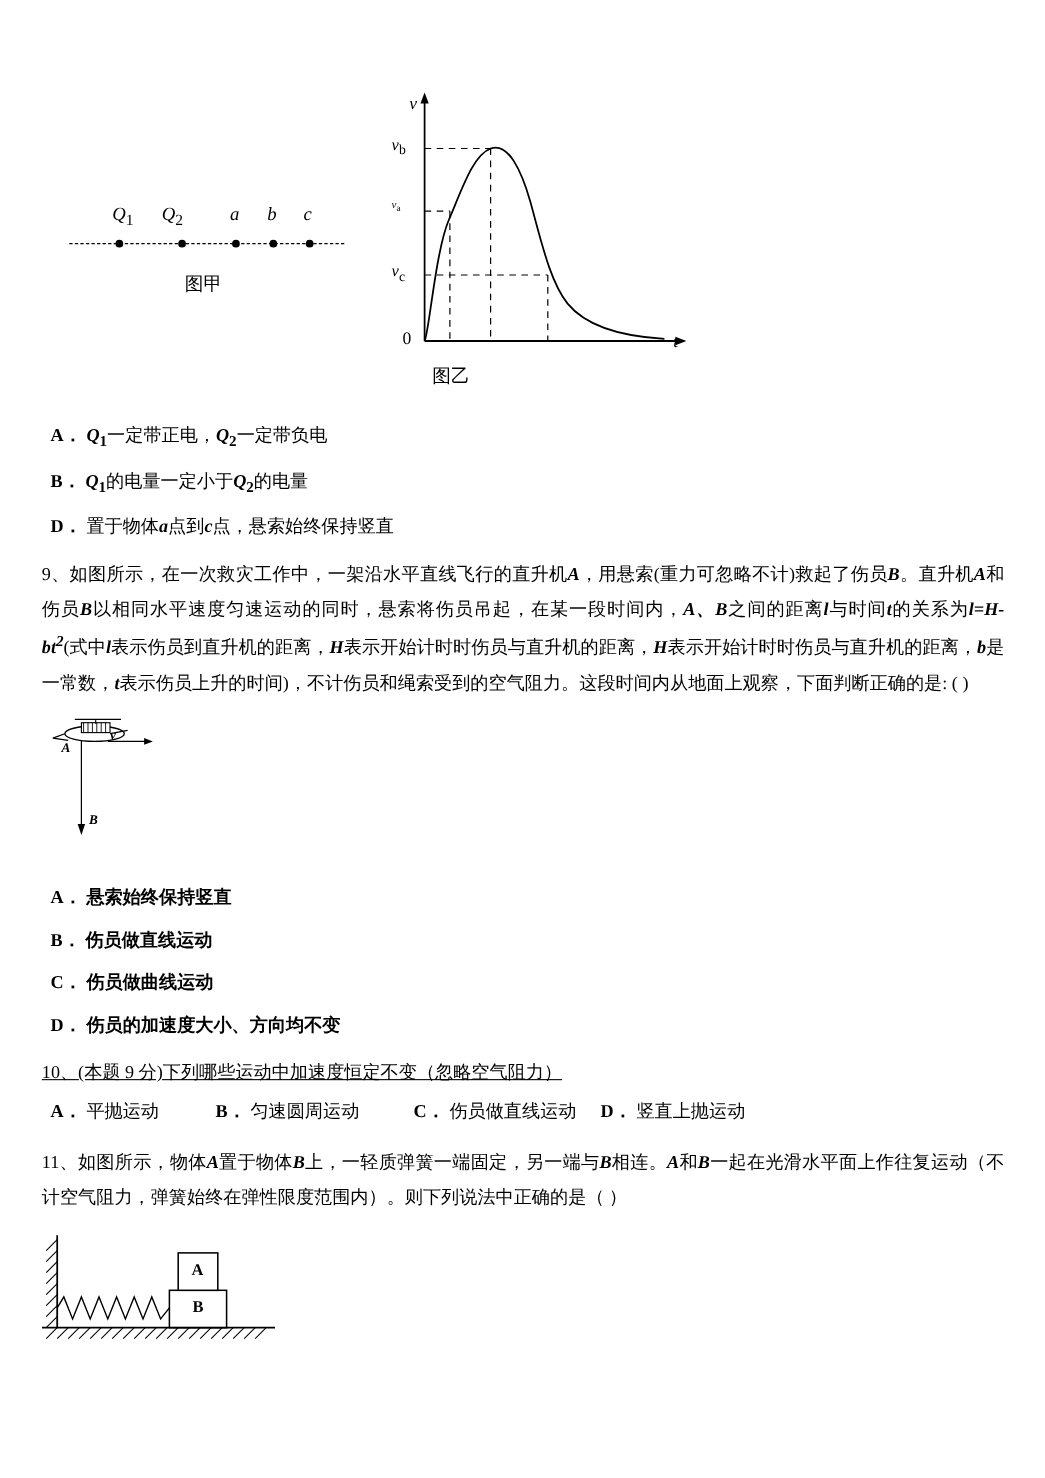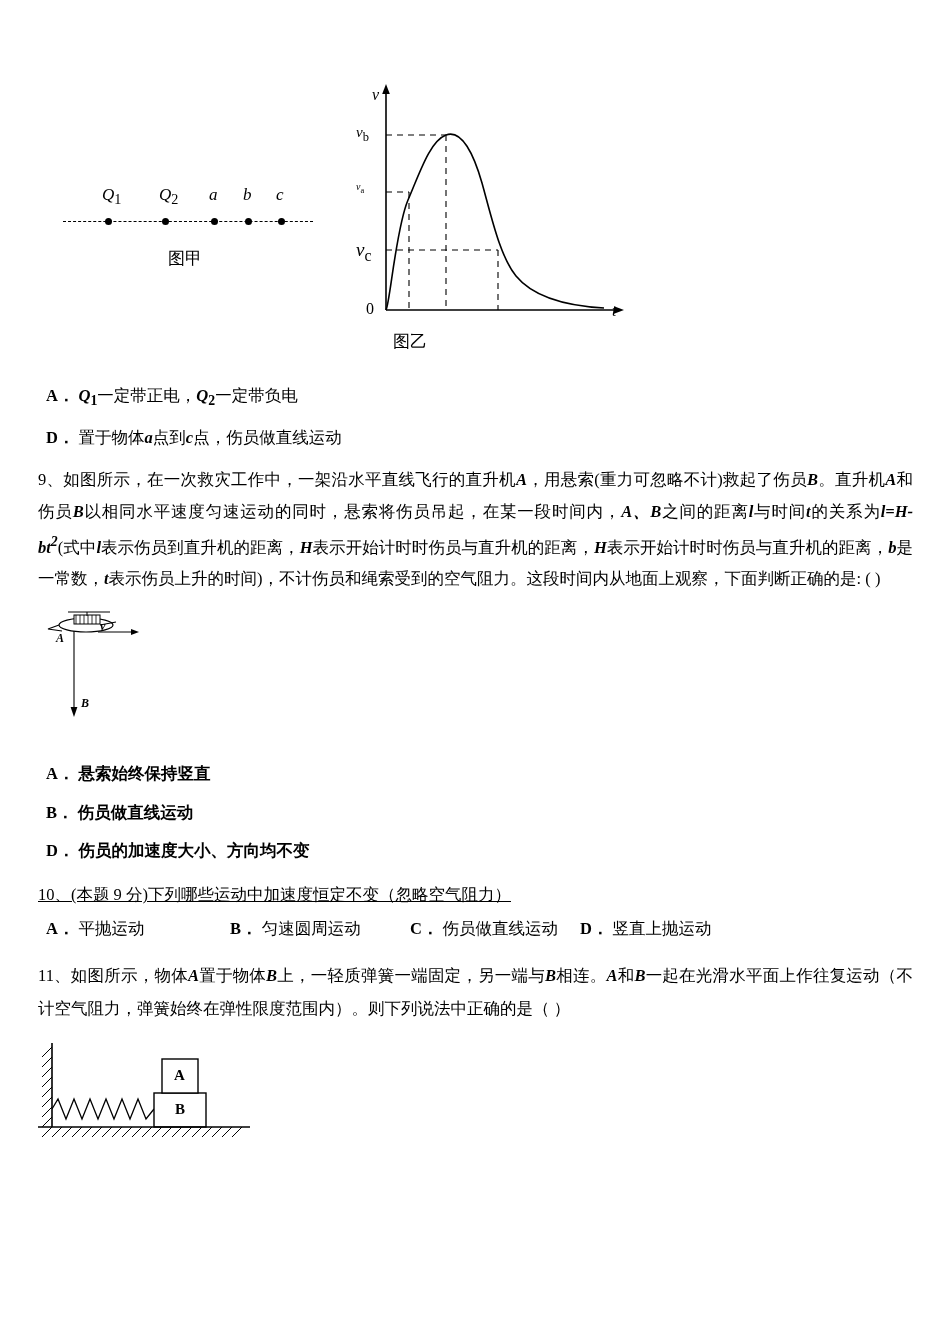--- a/index.html
+++ b/index.html
@@ -128,21 +128,21 @@
 <body>
 
 <div class="page">
  <div class="content">
 
   <div class="fig-top">
 
     <div class="fig-dots">
       <div class="dots-labels">
         <span style="left:39px;"><i>Q</i><sub style="font-style:normal">1</sub></span>
-        <span style="left:96px;"><i>Q</i><sub style="font-style:normal">2</sub></span>
+        <span style="left:84px;"><i>Q</i><sub style="font-style:normal">2</sub></span>
         <span style="left:146px;"><i>a</i></span>
         <span style="left:180px;"><i>b</i></span>
         <span style="left:213px;"><i>c</i></span>
       </div>
       <div class="dot-line"></div>
       <div class="dot" style="left:42px;"></div>
       <div class="dot" style="left:99px;"></div>
       <div class="dot" style="left:148px;"></div>
       <div class="dot" style="left:182px;"></div>
       <div class="dot" style="left:215px;"></div>
@@ -166,32 +166,36 @@
         <line x1="81" y1="114" x2="81" y2="232" stroke="#000" stroke-width="1.1" stroke-dasharray="6,5"></line>
 
         <line x1="58" y1="172" x2="170" y2="172" stroke="#000" stroke-width="1.1" stroke-dasharray="6,5"></line>
         <line x1="170" y1="172" x2="170" y2="232" stroke="#000" stroke-width="1.1" stroke-dasharray="6,5"></line>
       </svg>
       <div style="position:absolute;left:44px;top:8px;font-style:italic;font-size:16px;"><span>v</span></div>
       <div style="position:absolute;left:284px;top:224px;font-style:italic;font-size:16px;"><span>t</span></div>
       <div style="position:absolute;left:38px;top:222px;font-size:16px;"><span>0</span></div>
       <div style="position:absolute;left:28px;top:46px;font-size:15px;"><i>v</i><sub>b</sub></div>
       <div style="position:absolute;left:28px;top:103px;font-size:10px;"><i>v</i><sub>a</sub></div>
-      <div style="position:absolute;left:28px;top:161px;font-size:19px;text-align:right;"><i>v</i><sub>c</sub></div>
+      <div style="position:absolute;left:28px;top:161px;font-size:15px;text-align:right;"><i>v</i><sub>c</sub></div>
       <div class="fig-caption2">图乙</div>
     </div>
   </div>
 
   <div class="opt">
     <b>A．</b>
     <b class="ital">Q</b><b><sub>1</sub></b><span>一定带正电，</span><b class="ital">Q</b><b><sub>2</sub></b><span>一定带负电</span>
   </div>
   <div class="opt">
+    <b>B．</b>
+    <b class="ital">Q</b><b><sub>1</sub></b><span>的电量一定小于</span><b class="ital">Q</b><b><sub>2</sub></b><span>的电量</span>
+  </div>
+  <div class="opt">
     <b>D．</b>
-    <span>置于物体</span><b class="ital">a</b><span>点到</span><b class="ital">c</b><span>点，伤员做直线运动</span>
+    <span>置于物体</span><b class="ital">a</b><span>点到</span><b class="ital">c</b><span>点，悬索始终保持竖直</span>
   </div>
 
   <div class="q">
     <span>9、</span><span>如图所示，在一次救灾工作中，一架沿水平直线飞行的直升机</span><span class="b">A</span><span>，用悬索(重力可忽略不计)救起了伤员</span><span class="b">B</span><span>。直升机</span><span class="b">A</span><span>和伤员</span><span class="b">B</span><span>以相同水平速度匀速运动的同时，悬索将伤员吊起，在某一段时间内，</span><span class="b">A、B</span><span>之间的距离</span><span class="b">l</span><span>与时间</span><span class="b">t</span><span>的关系为</span><span class="b">l=H-bt</span><sup class="b">2</sup><span>(式中</span><span class="b">l</span><span>表示伤员到直升机的距离，</span><span class="b">H</span><span>表示开始计时时伤员与直升机的距离，</span><span class="b">H</span><span>表示开始计时时伤员与直升机的</span><span>距离，</span><span class="b">b</span><span>是一常数，</span><span class="b">t</span><span>表示伤员上升的时间)，不计伤员和绳索受到的空气阻力。这段时间内从地面上观察，下面判断正</span><span>确的是: (      )</span>
   </div>
 
   <div class="fig-heli">
     <svg width="200" height="140" viewBox="0 0 200 140">
 
       <ellipse cx="48" cy="22" rx="27" ry="7" fill="#fff" stroke="#000" stroke-width="1.2"></ellipse>
@@ -220,29 +224,33 @@
 
   <div class="opt">
     <b>A．</b>
     <b>悬索始终保持竖直</b>
   </div>
   <div class="opt">
     <b>B．</b>
     <b>伤员做直线运动</b>
   </div>
   <div class="opt">
+    <b>C．</b>
+    <b>伤员做曲线运动</b>
+  </div>
+  <div class="opt">
     <b>D．</b>
     <b>伤员的加速度大小、方向均不变</b>
   </div>
 
   <div class="q" style="line-height:1.6;margin-top:18px;text-decoration:underline;">
     <span>10、</span><span>(本题 9 分)下列哪些运动中加速度恒定不变（忽略空气阻力）</span>
   </div>
   <div class="opt-row">
-    <span class="cell" style="width:150px;"><b>A．</b> <span>平抛运动</span></span><span class="cell" style="width:180px;margin-left:34px;"><b>B．</b> <span>匀速圆周运动</span></span><span class="cell" style="width:170px;"><b>C．</b> <span>伤员做直线运动</span></span><span class="cell"><b>D．</b> <span>竖直上抛运动</span></span>
+    <span class="cell" style="width:150px;"><b>A．</b> <span>平抛运动</span></span><span class="cell" style="width:180px;"><b>B．</b> <span>匀速圆周运动</span></span><span class="cell" style="width:170px;"><b>C．</b> <span>伤员做直线运动</span></span><span class="cell"><b>D．</b> <span>竖直上抛运动</span></span>
   </div>
 
   <div class="q" style="margin-top:20px;">
     <span>11、</span><span>如图所示，物体</span><span class="b">A</span><span>置于物体</span><span class="b">B</span><span>上，一轻质弹簧一端固定，另一端与</span><span class="b">B</span><span>相连。</span><span class="b">A</span><span>和</span><span class="b">B</span><span>一起在光滑水平面上作往复运</span><span>动（不计空气阻力，弹簧始终在弹性限度范围内）。则下列说法中正确的是（    ）</span>
   </div>
 
   <div class="fig-spring">
     <svg width="240" height="120" viewBox="0 0 240 120">
 
       <line x1="14" y1="8" x2="14" y2="92" stroke="#000" stroke-width="1.6"></line>

